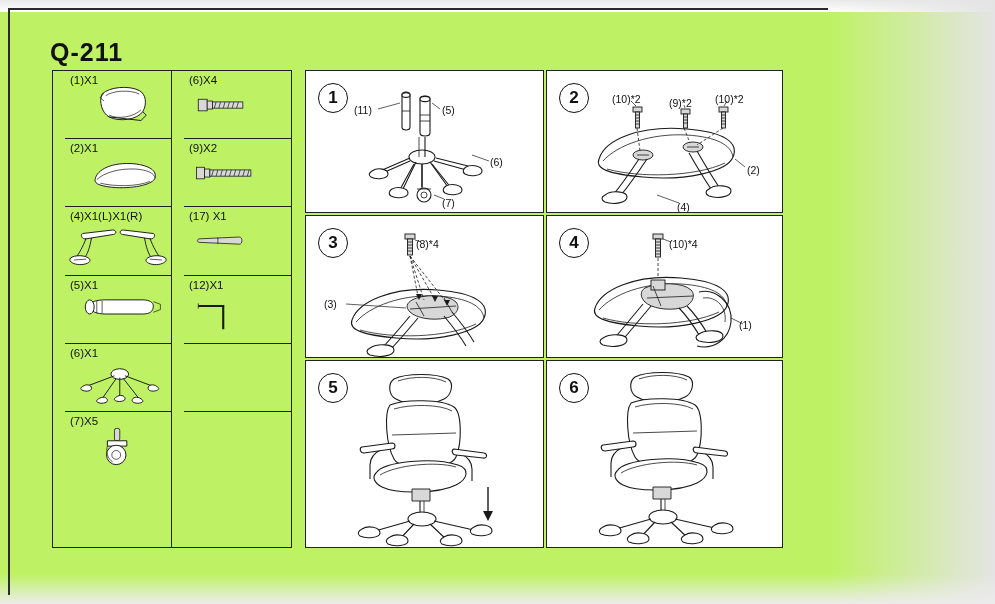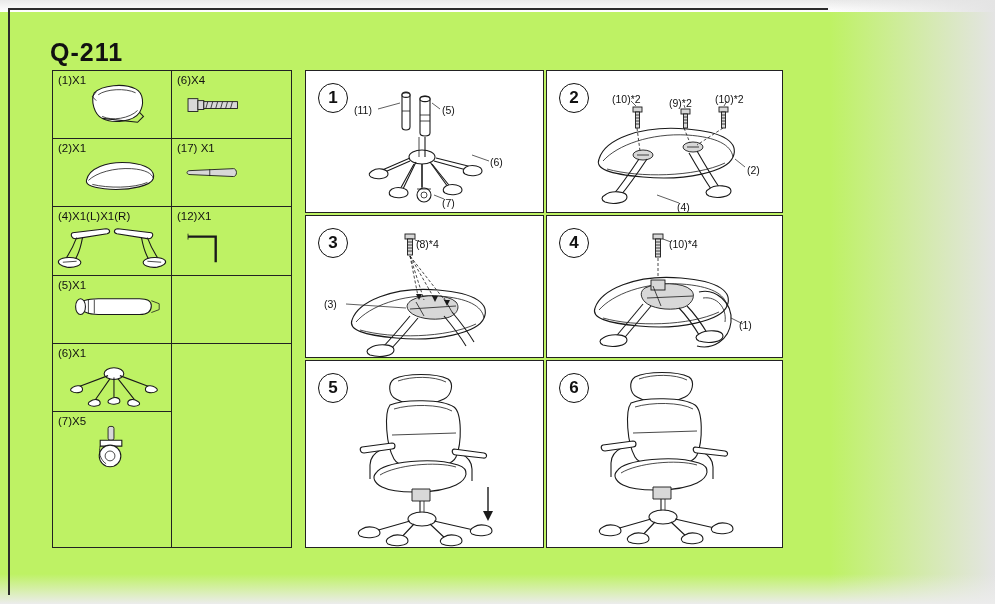--- a/index.html
+++ b/index.html
@@ -66,20 +66,21 @@
     box-sizing: border-box;
   }
   .parts-col.left { left: 0; border-right: 1.6px solid #222; }
   .parts-col.right { left: 50%; }
   .part-cell {
     position: relative;
     box-sizing: border-box;
     border-bottom: 1.6px solid #222;
     height: 68.2px;
     overflow: hidden;
+    margin-left: 12px;
   }
   .part-cell.last { border-bottom: none; }
   .part-cell.empty-cell { }
   .part-label {
     position: absolute;
     left: 5px; top: 3px;
     font-size: 11.5px;
     color: #111;
     z-index: 3;
   }
@@ -225,20 +226,29 @@
       <div class="part-cell">
         <span class="part-label">(6)X4</span>
         <svg class="part-art" viewBox="0 0 120 68">
           <rect class="fill-g" x="16" y="28" width="10" height="13"></rect>
           <rect class="fill-g" x="26" y="30" width="6" height="9"></rect>
           <rect class="fill-g" x="32" y="31" width="34" height="7"></rect>
           <path class="ln-thin" d="M36 31 L34 38 M41 31 L39 38 M46 31 L44 38 M51 31 L49 38 M56 31 L54 38 M61 31 L59 38"></path>
         </svg>
       </div>
 
+      <div class="part-cell">
+        <span class="part-label">(9)X2</span>
+        <svg class="part-art" viewBox="0 0 120 68">
+          <rect class="fill-g" x="14" y="28" width="9" height="13"></rect>
+          <rect class="fill-g" x="23" y="30" width="6" height="9"></rect>
+          <rect class="fill-g" x="29" y="31" width="46" height="7"></rect>
+          <path class="ln-thin" d="M33 31 L31 38 M38 31 L36 38 M43 31 L41 38 M48 31 L46 38 M53 31 L51 38 M58 31 L56 38 M63 31 L61 38 M68 31 L66 38 M73 31 L71 38"></path>
+        </svg>
+      </div>
 
 
       <div class="part-cell">
         <span class="part-label">(17) X1</span>
         <svg class="part-art" viewBox="0 0 120 68">
           <path class="fill-g" d="M18 32 L62 30 C66 30 66 38 62 38 L18 36 C14 36 14 32 18 32 Z"></path>
           <path class="ln-thin" d="M38 30.5 L38 37.5"></path>
         </svg>
       </div>
 

